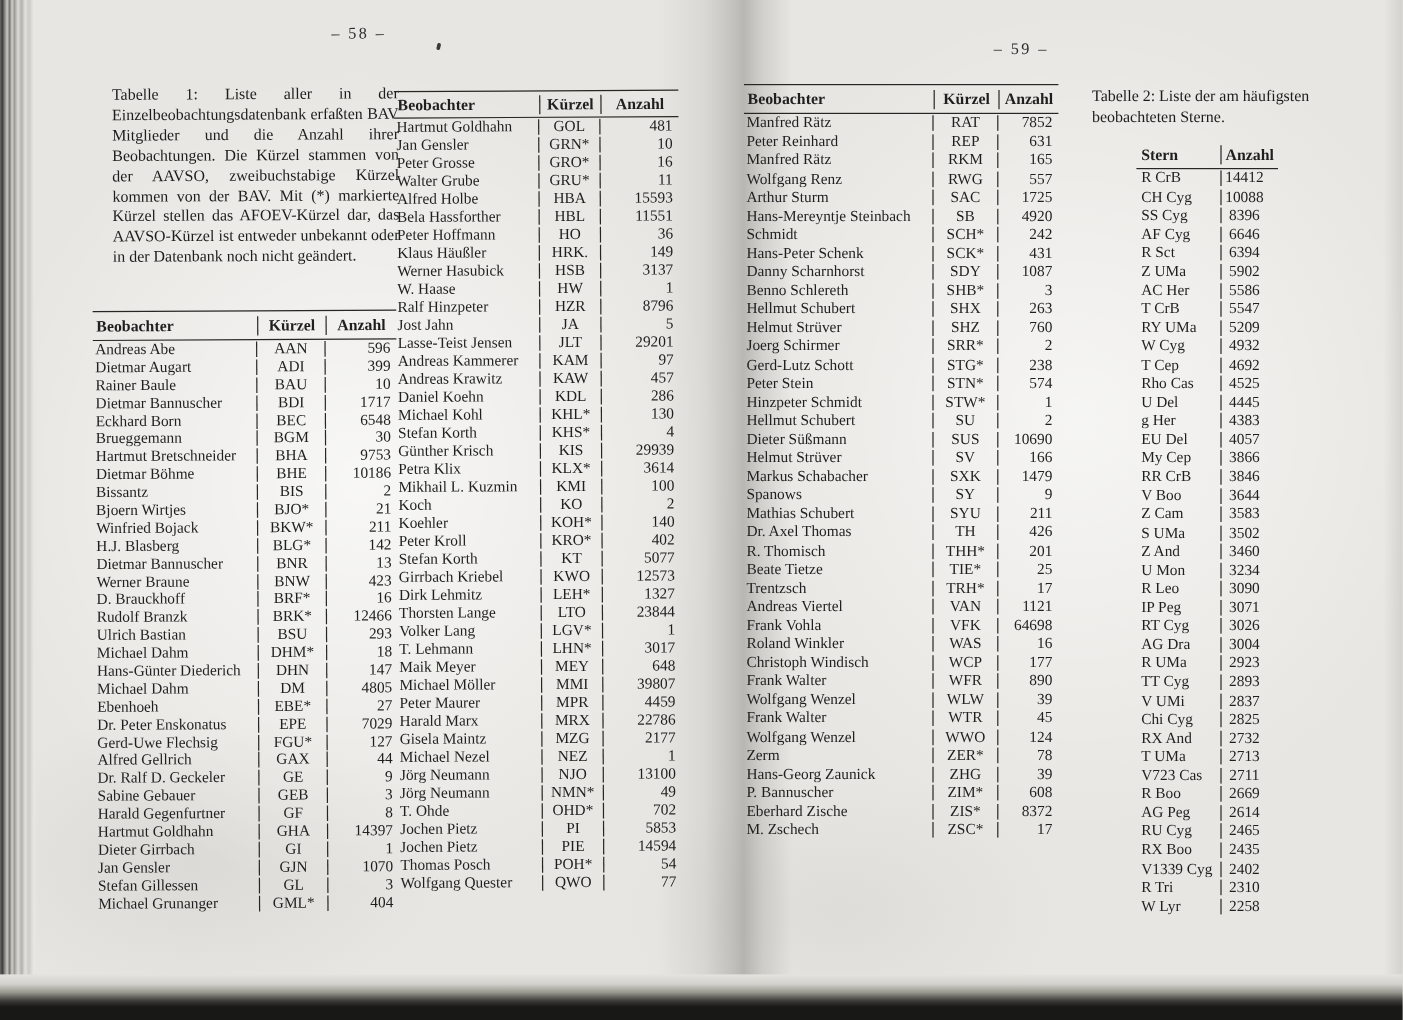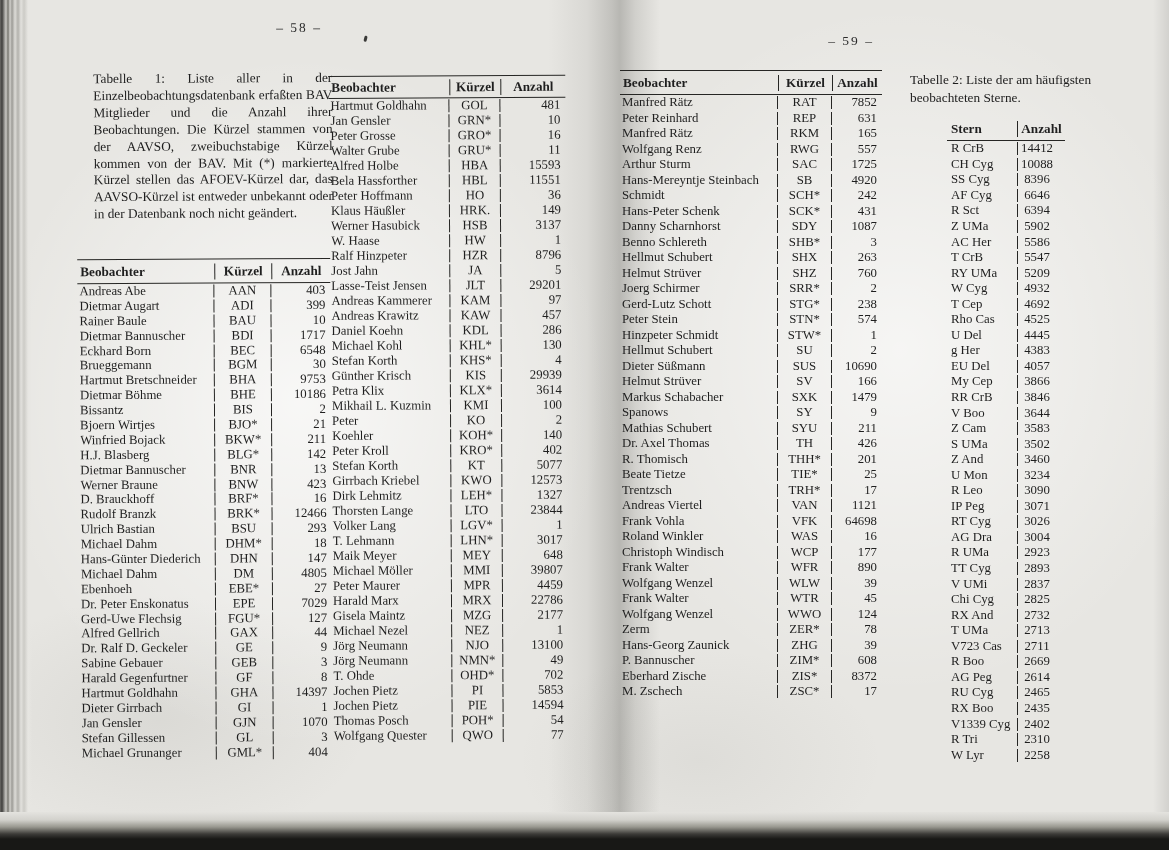--- a/index.html
+++ b/index.html
@@ -109,21 +109,21 @@
   <div class="table obs" id="tableA">
     <div class="thead">
       <div class="tcell c0">Beobachter</div>
       <div class="tcell c1">Kürzel</div>
       <div class="tcell c2">Anzahl</div>
     </div>
     <div class="tbody">
         <div class="trow">
           <div class="tcell c0">Andreas Abe</div>
           <div class="tcell c1">AAN</div>
-          <div class="tcell c2">403</div>
+          <div class="tcell c2">596</div>
         </div>
         <div class="trow">
           <div class="tcell c0">Dietmar Augart</div>
           <div class="tcell c1">ADI</div>
           <div class="tcell c2">399</div>
         </div>
         <div class="trow">
           <div class="tcell c0">Rainer Baule</div>
           <div class="tcell c1">BAU</div>
           <div class="tcell c2">10</div>
@@ -382,21 +382,21 @@
           <div class="tcell c0">Petra Klix</div>
           <div class="tcell c1">KLX*</div>
           <div class="tcell c2">3614</div>
         </div>
         <div class="trow">
           <div class="tcell c0">Mikhail L. Kuzmin</div>
           <div class="tcell c1">KMI</div>
           <div class="tcell c2">100</div>
         </div>
         <div class="trow">
-          <div class="tcell c0">Peter</div>
+          <div class="tcell c0">Koch</div>
           <div class="tcell c1">KO</div>
           <div class="tcell c2">2</div>
         </div>
         <div class="trow">
           <div class="tcell c0">Koehler</div>
           <div class="tcell c1">KOH*</div>
           <div class="tcell c2">140</div>
         </div>
         <div class="trow">
           <div class="tcell c0">Peter Kroll</div>

